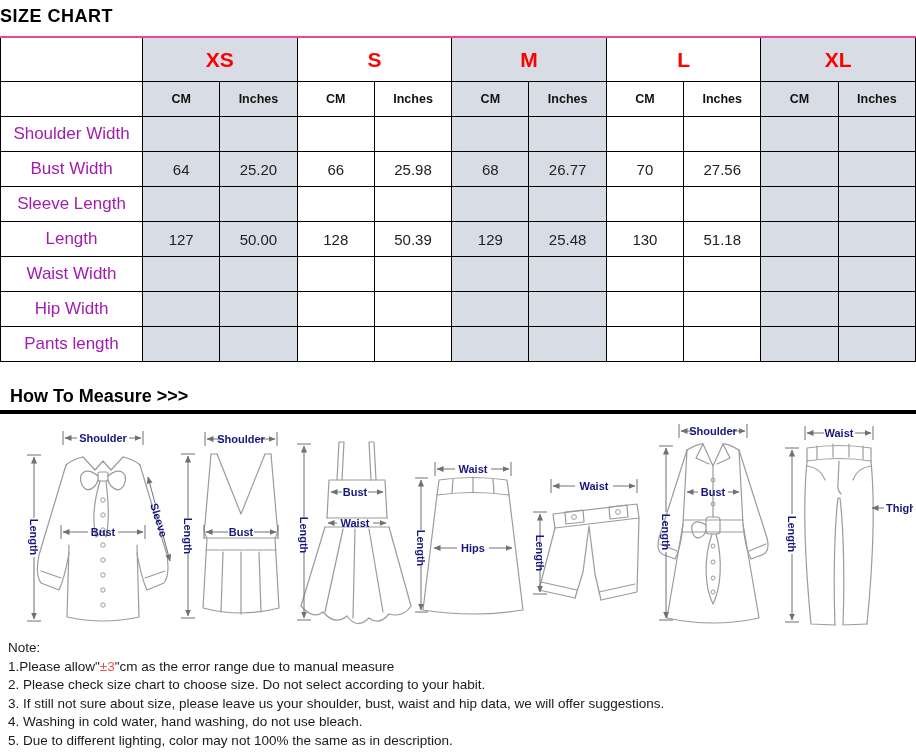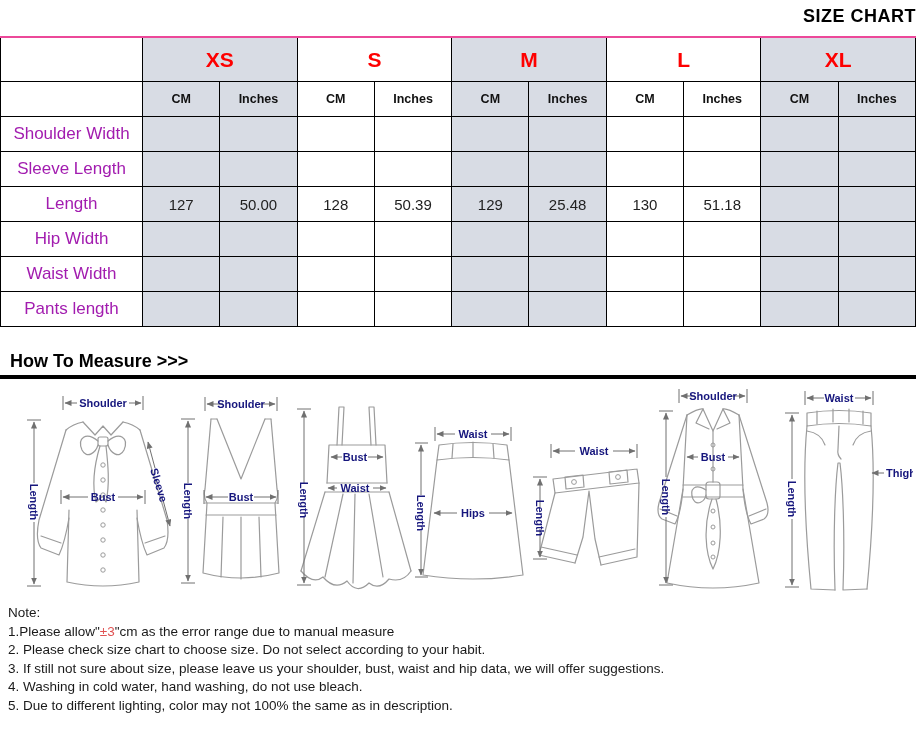--- a/index.html
+++ b/index.html
@@ -1,18 +1,18 @@
 <!DOCTYPE html>
 <html><head>
 <meta charset="utf-8">
 <style>
   html,body{margin:0;padding:0;}
   body{width:916px;height:753px;background:#fff;overflow:hidden;position:relative;
        font-family:"Liberation Sans",sans-serif;color:#000;}
-  .title{padding-top:6px;text-align:right;font-size:18px;font-weight:700;letter-spacing:.5px;}
+  .title{padding-top:6px;text-align:left;font-size:18px;font-weight:700;letter-spacing:.5px;}
   
   table.size{border-collapse:collapse;table-layout:fixed;width:916px;margin-top:9px;
              border-top:2px solid #ec4899;}
   table.size th,table.size td{border:1px solid #000;text-align:center;padding:0;overflow:hidden;}
   col.lab{width:142px;}
   tr.sizes th{height:43px;font-size:21px;font-weight:700;color:#fe0000;}
   tr.units th{height:34px;font-size:12.5px;font-weight:700;color:#111;}
   tbody th.rlabel{height:34px;font-size:17px;font-weight:400;color:#a21caf;}
   tbody td{height:34px;font-size:15px;color:#222;}
   .shade,
@@ -86,20 +86,33 @@
       <td></td>
       <td></td>
       <td></td>
       <td></td>
       <td></td>
       <td></td>
       <td></td>
       <td></td>
     </tr>
     <tr>
+      <th class="rlabel">Bust Width</th>
+      <td>64</td>
+      <td>25.20</td>
+      <td>66</td>
+      <td>25.98</td>
+      <td>68</td>
+      <td>26.77</td>
+      <td>70</td>
+      <td>27.56</td>
+      <td></td>
+      <td></td>
+    </tr>
+    <tr>
       <th class="rlabel">Sleeve Length</th>
       <td></td>
       <td></td>
       <td></td>
       <td></td>
       <td></td>
       <td></td>
       <td></td>
       <td></td>
       <td></td>
@@ -112,34 +125,34 @@
       <td>128</td>
       <td>50.39</td>
       <td>129</td>
       <td>25.48</td>
       <td>130</td>
       <td>51.18</td>
       <td></td>
       <td></td>
     </tr>
     <tr>
+      <th class="rlabel">Waist Width</th>
+      <td></td>
+      <td></td>
+      <td></td>
+      <td></td>
+      <td></td>
+      <td></td>
+      <td></td>
+      <td></td>
+      <td></td>
+      <td></td>
+    </tr>
+    <tr>
       <th class="rlabel">Hip Width</th>
-      <td></td>
-      <td></td>
-      <td></td>
-      <td></td>
-      <td></td>
-      <td></td>
-      <td></td>
-      <td></td>
-      <td></td>
-      <td></td>
-    </tr>
-    <tr>
-      <th class="rlabel">Waist Width</th>
       <td></td>
       <td></td>
       <td></td>
       <td></td>
       <td></td>
       <td></td>
       <td></td>
       <td></td>
       <td></td>
       <td></td>

